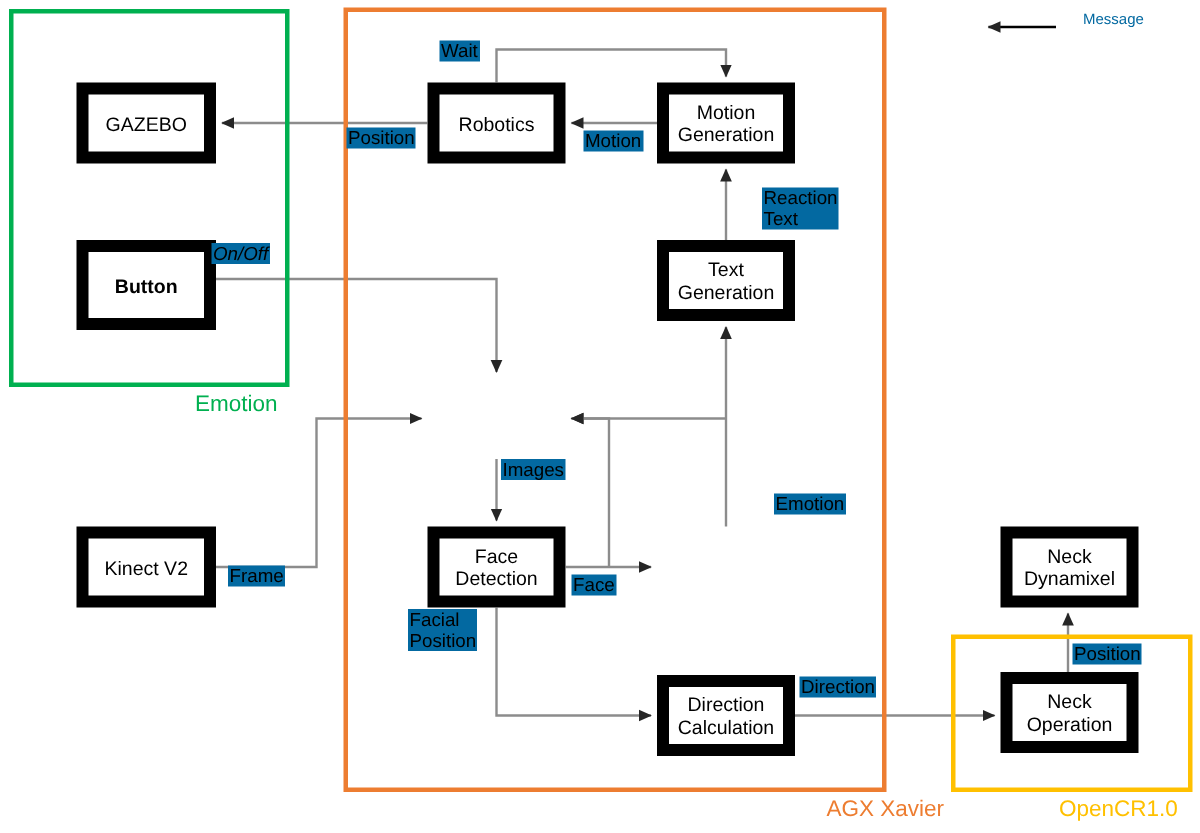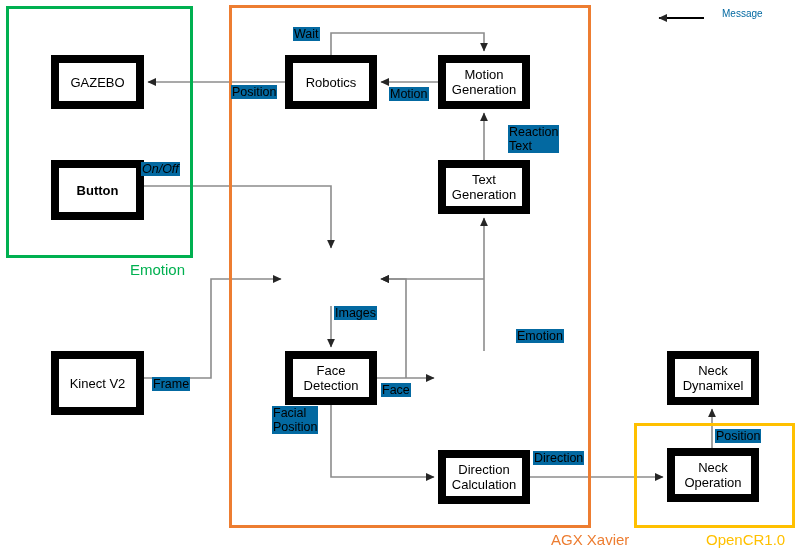--- a/index.html
+++ b/index.html
@@ -120,21 +120,21 @@
   <div class="group" style="left: 6px; top: 6px; width: 187px; height: 252px; border-color: rgb(0, 176, 80);"></div>
   <div class="group" style="left: 229px; top: 5px; width: 362px; height: 523px; border-color: rgb(237, 125, 49);"></div>
   <div class="group" style="left: 634px; top: 423px; width: 161px; height: 105px; border-color: rgb(255, 192, 0);"></div>
 
   <div class="group-label" style="left: 130px; top: 261px; color: rgb(0, 176, 80);">Emotion</div>
   <div class="group-label" style="left: 503px; top: 531px; color: rgb(237, 125, 49); margin-left: 48px;">AGX Xavier</div>
   <div class="group-label" style="left: 706px; top: 531px; color: rgb(255, 192, 0); text-align: right;">OpenCR1.0</div>
 
   <div class="node" style="left: 51px; top: 55px; width: 93px; height: 54px; border-color: rgb(0, 0, 0);">GAZEBO</div>
   <div class="node" style="left: 51px; top: 160px; width: 93px; height: 60px; border-color: rgb(0, 0, 0); font-weight: bold;">Button</div>
-  <div class="node" style="left: 51px; top: 351px; width: 93px; height: 64px; border-color: rgb(0, 0, 0);">Kinect V2</div>
+  <div class="node" style="left: 51px; top: 351px; width: 93px; height: 54px; border-color: rgb(0, 0, 0);">Kinect V2</div>
   <div class="node" style="left: 285px; top: 55px; width: 92px; height: 54px; border-color: rgb(0, 0, 0);">Robotics</div>
   <div class="node" style="left: 438px; top: 55px; width: 92px; height: 54px; border-color: rgb(0, 0, 0);">Motion
 Generation</div>
   <div class="node" style="left: 438px; top: 160px; width: 92px; height: 54px; border-color: rgb(0, 0, 0);">Text
 Generation</div>
   <div class="node" style="left: 285px; top: 351px; width: 92px; height: 54px; border-color: rgb(0, 0, 0);">Face
 Detection</div>
   <div class="node" style="left: 438px; top: 450px; width: 92px; height: 54px; border-color: rgb(0, 0, 0);">Direction
 Calculation</div>
   <div class="node" style="left: 667px; top: 351px; width: 92px; height: 54px; border-color: rgb(0, 0, 0);">Neck

